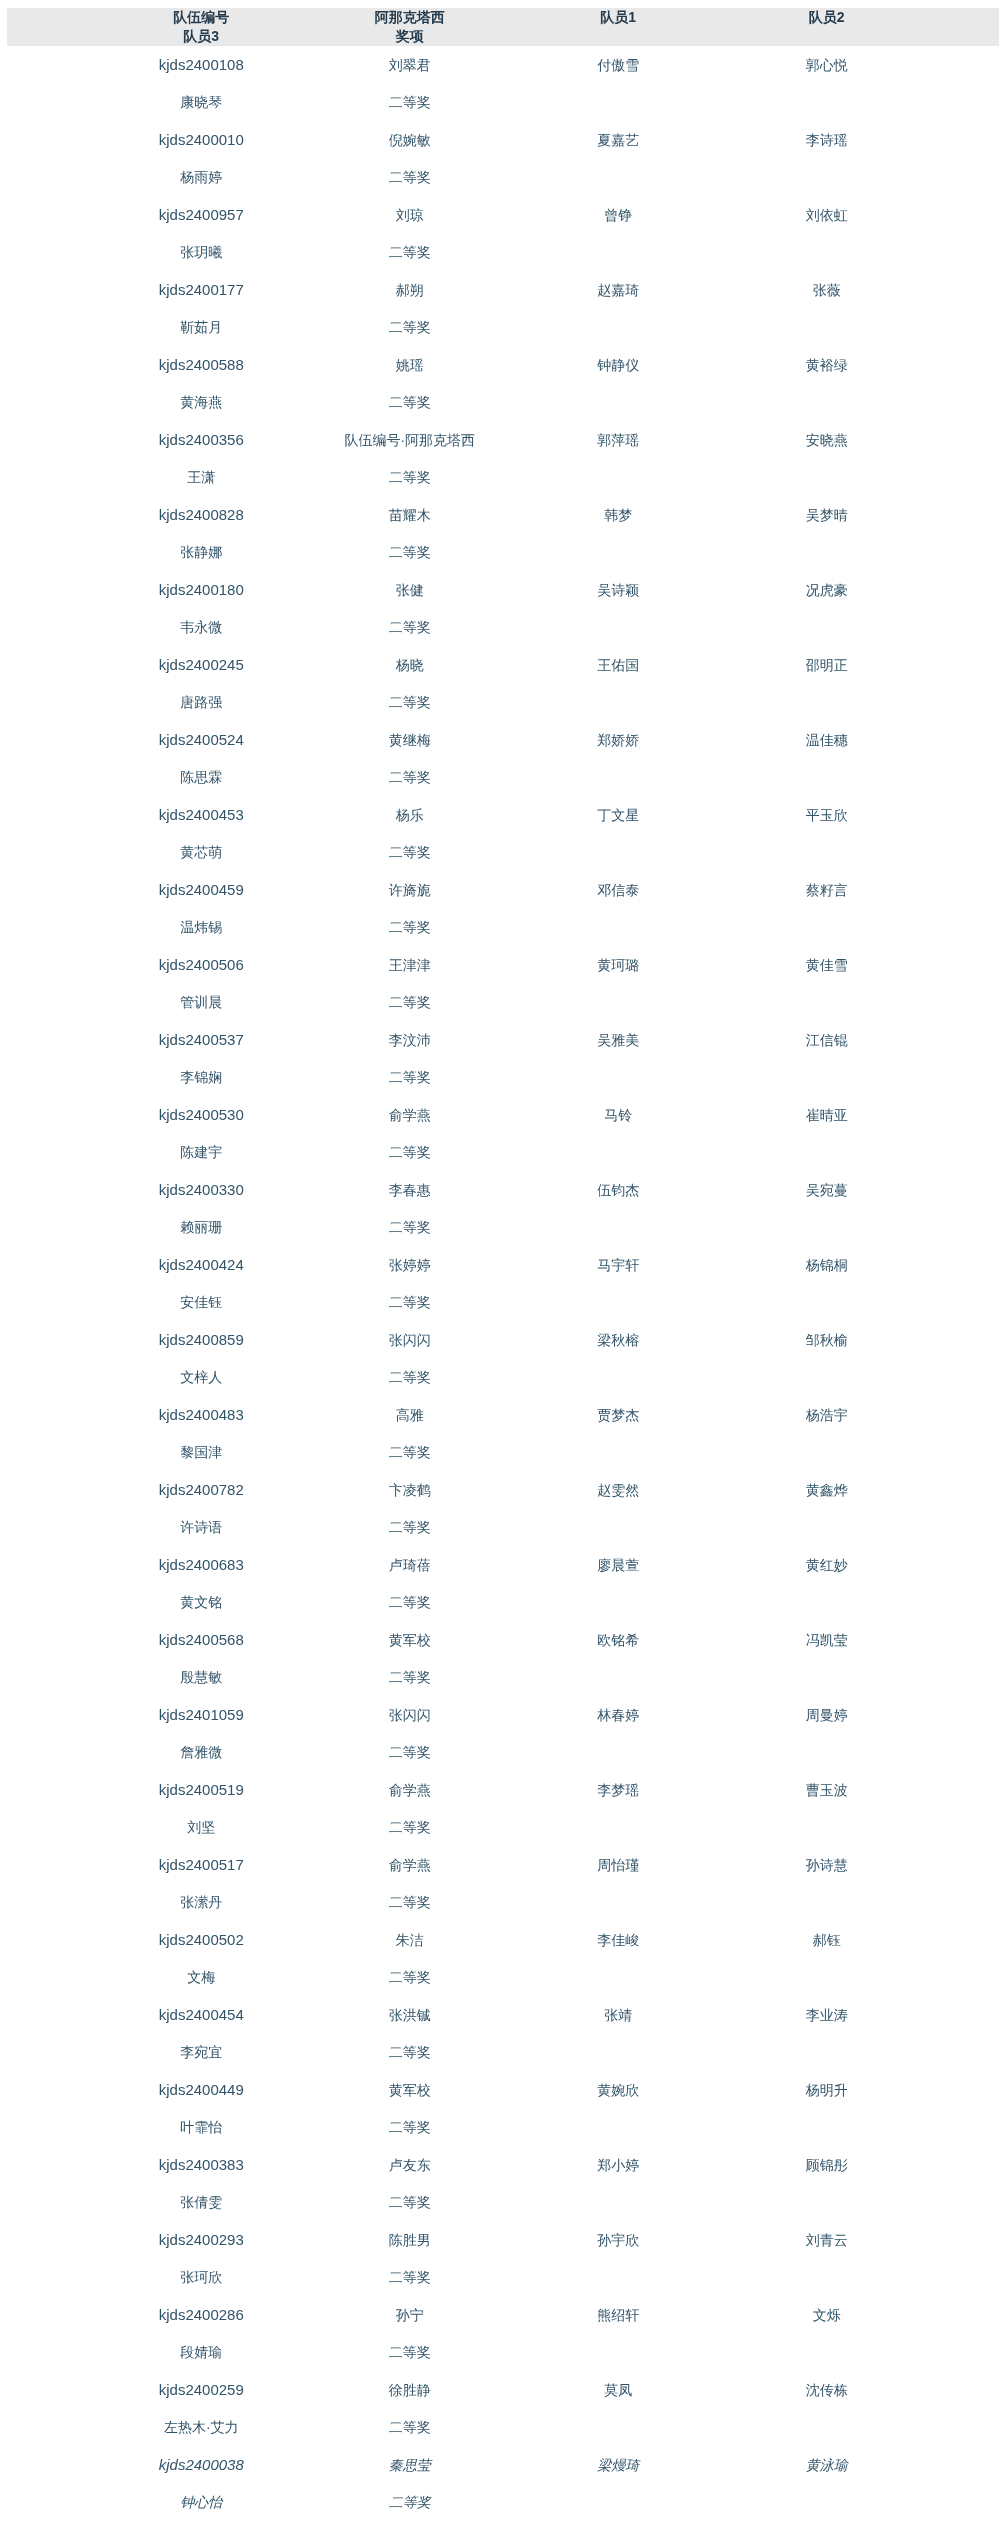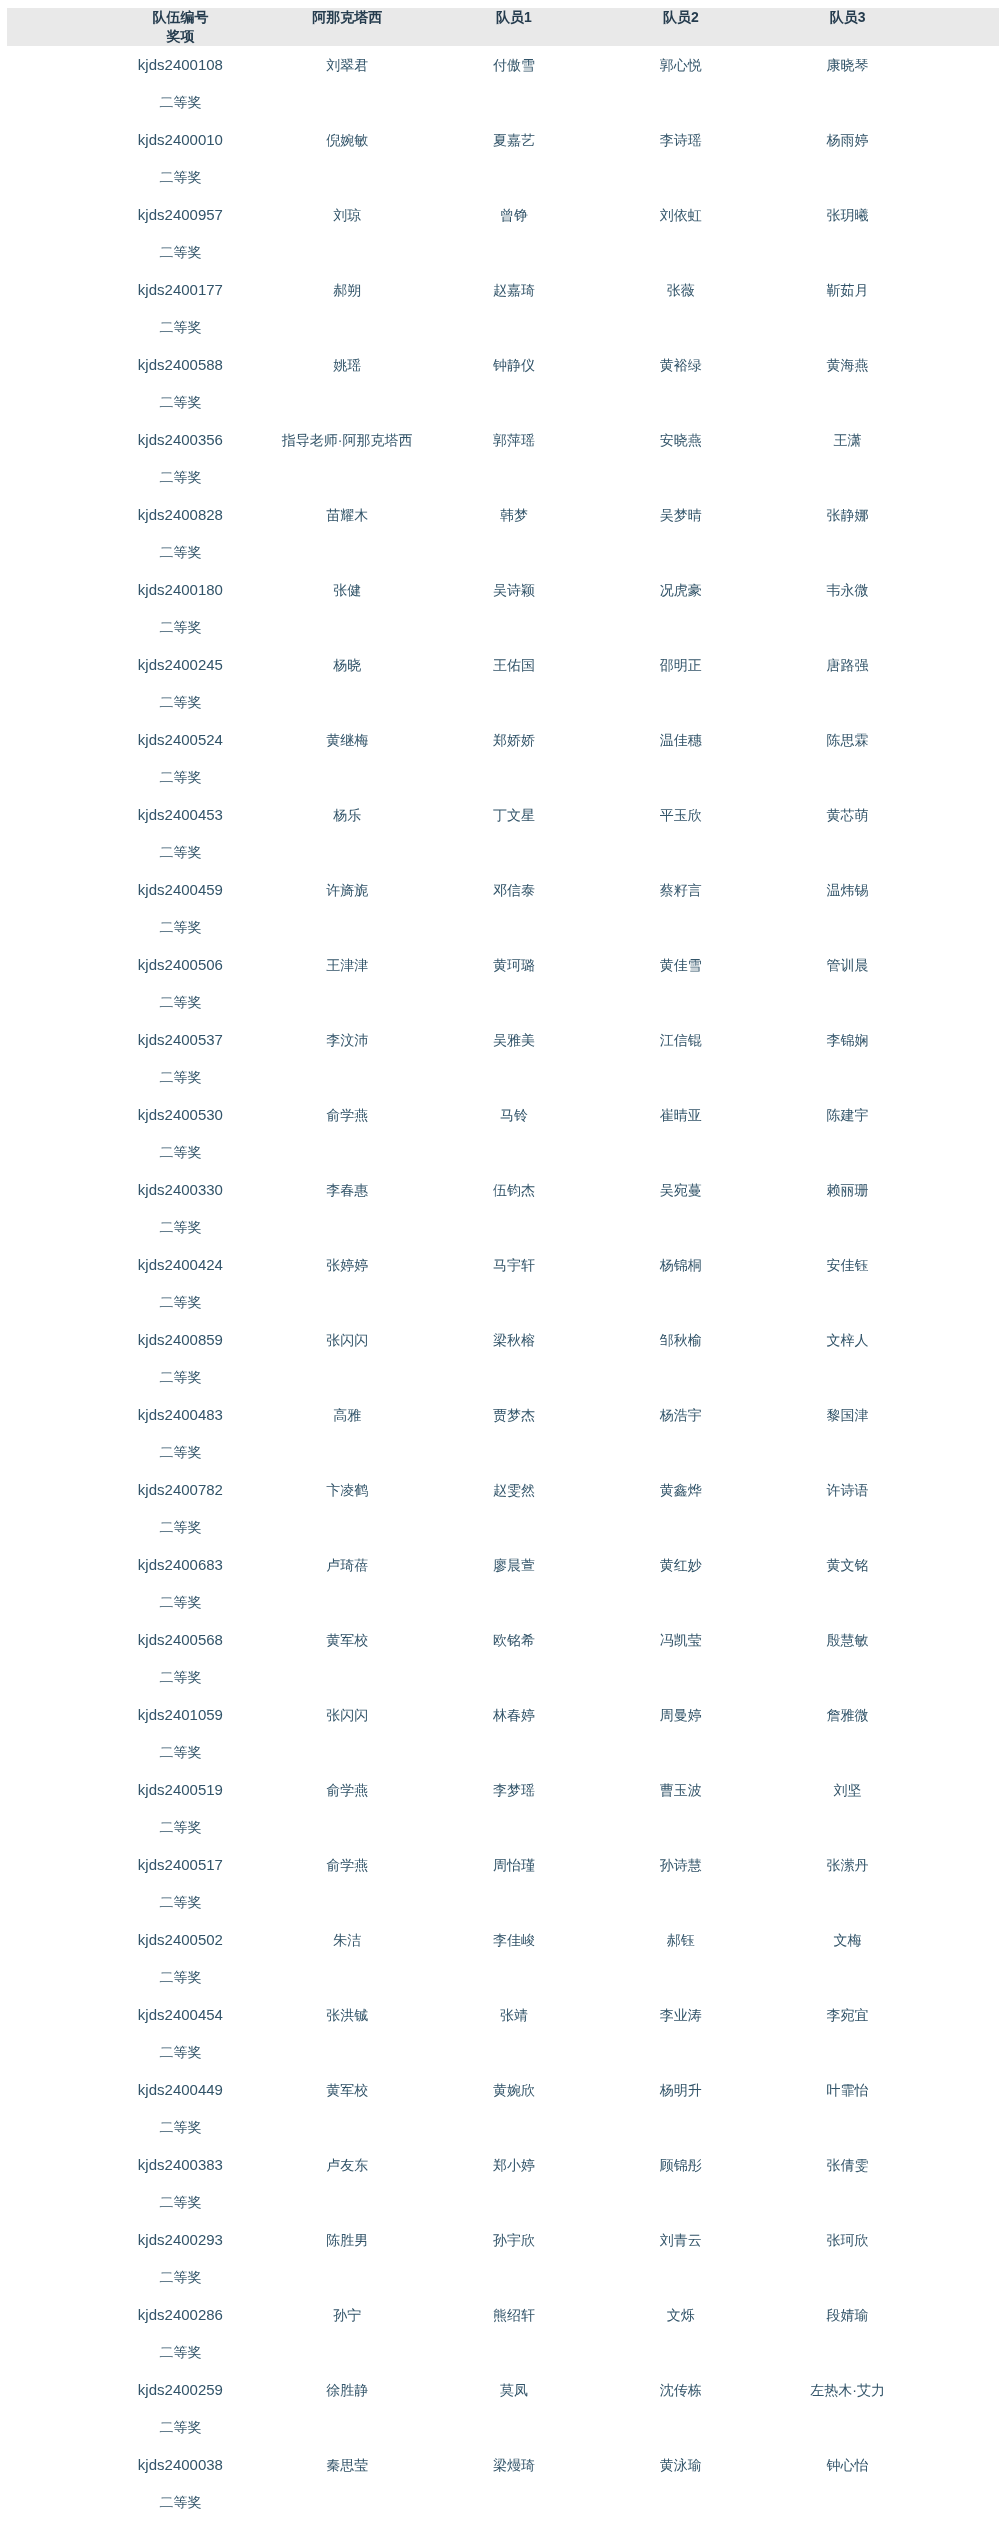--- a/index.html
+++ b/index.html
@@ -11,21 +11,21 @@
   .page {
     width: 1006px;
     margin: 0 auto;
     background: #ffffff;
   }
   .awards-table {
     margin: 8px 7px 0 7px;
   }
   .grid {
     display: grid;
-    grid-template-columns: repeat(5, 1fr);
+    grid-template-columns: repeat(4, 1fr);
     margin-left: 90px;
     margin-right: 68px;
     align-items: center;
   }
   .thead {
     background: #e9e9e9;
     height: 38px;
   }
   .thead .grid {
     height: 38px;
@@ -47,20 +47,21 @@
   .row {
     background: #ffffff;
     height: 75px;
   }
   .row .grid {
     height: 75px;
     border-bottom: 6px solid #14532d;
   }
   .row:last-child .grid {
     border-bottom: none;
+    font-style: italic;
   }
   .cell-team_id {
     font-size: 15px;
   }
 </style>
 </head>
 <body>
 
 <div class="page">
   <div class="awards-table">
@@ -121,21 +122,21 @@
             <div class="cell cell-teacher">姚瑶</div>
             <div class="cell cell-member1">钟静仪</div>
             <div class="cell cell-member2">黄裕绿</div>
             <div class="cell cell-member3">黄海燕</div>
             <div class="cell cell-award">二等奖</div>
           </div>
         </div>
         <div class="row">
           <div class="grid">
             <div class="cell cell-team_id">kjds2400356</div>
-            <div class="cell cell-teacher">指导老师·阿那克塔西</div>
+            <div class="cell cell-teacher">队伍编号·阿那克塔西</div>
             <div class="cell cell-member1">郭萍瑶</div>
             <div class="cell cell-member2">安晓燕</div>
             <div class="cell cell-member3">王潇</div>
             <div class="cell cell-award">二等奖</div>
           </div>
         </div>
         <div class="row">
           <div class="grid">
             <div class="cell cell-team_id">kjds2400828</div>
             <div class="cell cell-teacher">苗耀木</div>

